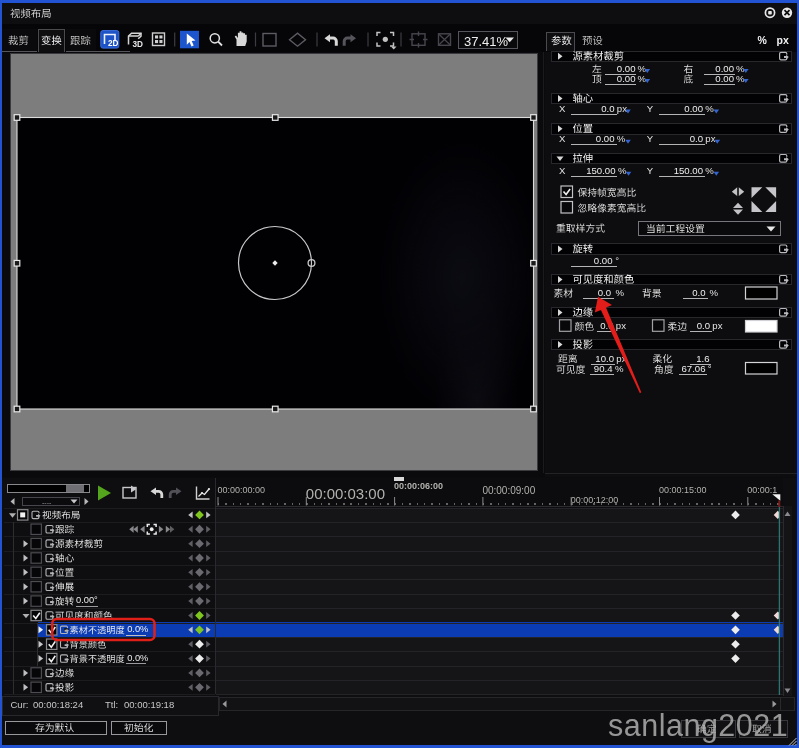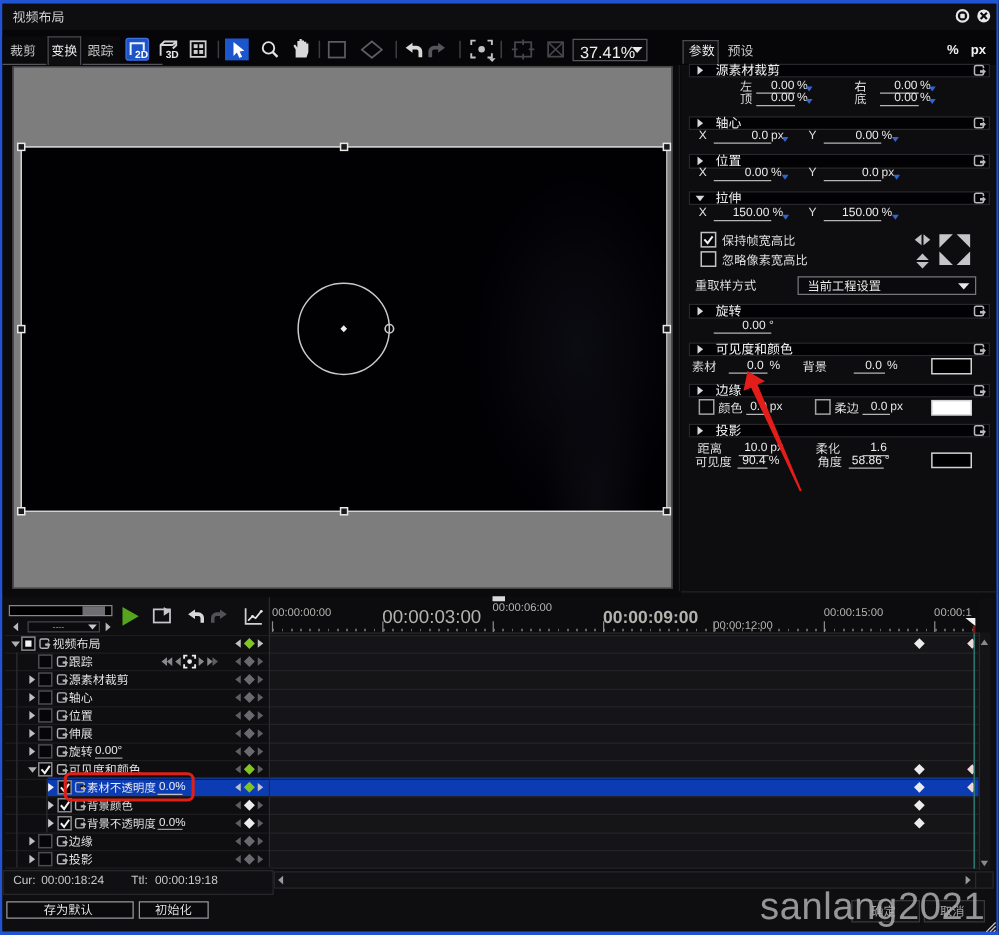--- a/index.html
+++ b/index.html
@@ -85,38 +85,38 @@
 <div style="position:absolute;right:89px;top:321.3px;font-size:9.6px;color:#ededed;font-weight:normal;letter-spacing:0px;white-space:nowrap;line-height:1">0.0</div>
 <div style="position:absolute;left:712.3px;top:321.3px;font-size:9.6px;color:#e2e2e2;font-weight:normal;letter-spacing:0px;white-space:nowrap;line-height:1">px</div>
 <div style="position:absolute;left:591px;top:363.7px;width:24px;height:1px;background:#b4b4b4"></div>
 <div style="position:absolute;left:689.5px;top:363.7px;width:21.5px;height:1px;background:#b4b4b4"></div>
 <div style="position:absolute;right:185px;top:353.6px;font-size:9.6px;color:#ededed;font-weight:normal;letter-spacing:0px;white-space:nowrap;line-height:1">10.0</div>
 <div style="position:absolute;right:89.5px;top:353.6px;font-size:9.6px;color:#ededed;font-weight:normal;letter-spacing:0px;white-space:nowrap;line-height:1">1.6</div>
 <div style="position:absolute;left:616.3px;top:353.6px;font-size:9.6px;color:#e2e2e2;font-weight:normal;letter-spacing:0px;white-space:nowrap;line-height:1">px</div>
 <div style="position:absolute;left:590px;top:374.4px;width:24px;height:1px;background:#b4b4b4"></div>
 <div style="position:absolute;left:678.5px;top:374.4px;width:28.5px;height:1px;background:#b4b4b4"></div>
 <div style="position:absolute;right:186.5px;top:364.3px;font-size:9.6px;color:#ededed;font-weight:normal;letter-spacing:0px;white-space:nowrap;line-height:1">90.4</div>
-<div style="position:absolute;right:93.5px;top:364.3px;font-size:9.6px;color:#ededed;font-weight:normal;letter-spacing:0px;white-space:nowrap;line-height:1">58.86</div>
+<div style="position:absolute;right:93.5px;top:364.3px;font-size:9.6px;color:#ededed;font-weight:normal;letter-spacing:0px;white-space:nowrap;line-height:1">67.06</div>
 <div style="position:absolute;left:615px;top:364.3px;font-size:9.6px;color:#e2e2e2;font-weight:normal;letter-spacing:0px;white-space:nowrap;line-height:1">%</div>
 <div style="position:absolute;left:707.8px;top:364.3px;font-size:9.6px;color:#e2e2e2;font-weight:normal;letter-spacing:0px;white-space:nowrap;line-height:1">°</div>
 <div style="position:absolute;left:545px;top:473px;width:252px;height:1px;background:#232327"></div>
 <div style="position:absolute;left:757.5px;top:35px;font-size:10.5px;color:#f0f0f0;font-weight:bold;letter-spacing:0px;white-space:nowrap;line-height:1">%</div>
 <div style="position:absolute;left:776.5px;top:35px;font-size:10.5px;color:#f0f0f0;font-weight:bold;letter-spacing:0px;white-space:nowrap;line-height:1">px</div>
 <div style="position:absolute;left:458px;top:31px;width:60px;height:18px;background:#0a0a0c;border:1px solid #55555c;box-sizing:border-box"></div>
 <div style="position:absolute;left:464px;top:35.3px;font-size:13px;color:#efefef;font-weight:normal;letter-spacing:0px;white-space:nowrap;line-height:1">37.41%</div>
 <div style="position:absolute;left:7px;top:483.5px;width:83px;height:9.5px;background:#000;border:1px solid #88888c;box-sizing:border-box"></div>
 <div style="position:absolute;left:66px;top:484.5px;width:18px;height:7.5px;background:#6f6f73"></div>
 <div style="position:absolute;left:22px;top:496.5px;width:58px;height:9.5px;background:#0b0b0d;border:1px solid #46464c;box-sizing:border-box"></div>
 <div style="position:absolute;left:42px;top:498.5px;font-size:7px;color:#9a9a9e;font-weight:normal;letter-spacing:0px;white-space:nowrap;line-height:1">----</div>
 <div style="position:absolute;left:216px;top:478px;width:567px;height:27.5px;background:#0c0c0e"></div>
 <div style="position:absolute;left:394px;top:476.5px;width:10px;height:4px;background:#d8d8d8"></div>
 <div style="position:absolute;left:217.5px;top:485.8px;font-size:9px;color:#b2b2ae;font-weight:normal;letter-spacing:0px;white-space:nowrap;line-height:1">00:00:00:00</div>
 <div style="position:absolute;left:305.8px;top:485.8px;font-size:15px;color:#b2b2ae;font-weight:normal;letter-spacing:0px;white-space:nowrap;line-height:1">00:00:03:00</div>
-<div style="position:absolute;left:394.1px;top:482px;font-size:9px;color:#b2b2ae;font-weight:normal;letter-spacing:0px;white-space:nowrap;line-height:1">00:00:06:00</div>
-<div style="position:absolute;left:482.4px;top:485.8px;font-size:14px;color:#b2b2ae;font-weight:bold;letter-spacing:0px;white-space:nowrap;line-height:1">00:00:09:00</div>
+<div style="position:absolute;left:394.1px;top:482px;font-size:9px;color:#b2b2ae;font-weight:bold;letter-spacing:0px;white-space:nowrap;line-height:1">00:00:06:00</div>
+<div style="position:absolute;left:482.4px;top:485.8px;font-size:10px;color:#b2b2ae;font-weight:normal;letter-spacing:0px;white-space:nowrap;line-height:1">00:00:09:00</div>
 <div style="position:absolute;left:570.7px;top:496px;font-size:9px;color:#b2b2ae;font-weight:normal;letter-spacing:0px;white-space:nowrap;line-height:1">00:00:12:00</div>
 <div style="position:absolute;left:659.0px;top:485.8px;font-size:9px;color:#b2b2ae;font-weight:normal;letter-spacing:0px;white-space:nowrap;line-height:1">00:00:15:00</div>
 <div style="position:absolute;left:747.3px;top:485.8px;font-size:9px;color:#b2b2ae;font-weight:normal;letter-spacing:0px;white-space:nowrap;line-height:1">00:00:1</div>
 <div style="position:absolute;left:218px;top:502.8px;width:565px;height:1.9px;background:repeating-linear-gradient(90deg,#636361 0px,#636361 1.4px,transparent 1.4px,transparent 7.36px)"></div>
 <div style="position:absolute;left:216px;top:505.5px;width:567px;height:1px;background:#2c2c30"></div>
 <div style="position:absolute;left:216px;top:507.5px;width:567px;height:186.81px;background:#151518"></div>
 <div style="position:absolute;left:38px;top:622.46px;width:745px;height:14.37px;background:#0c3cb4"></div>
 <div style="position:absolute;left:4px;top:507.5px;width:211px;height:1px;background:#1c1c1f"></div>
 <div style="position:absolute;left:216px;top:507.5px;width:567px;height:1px;background:#242428"></div>
 <div style="position:absolute;left:4px;top:521.9px;width:211px;height:1px;background:#1c1c1f"></div>

